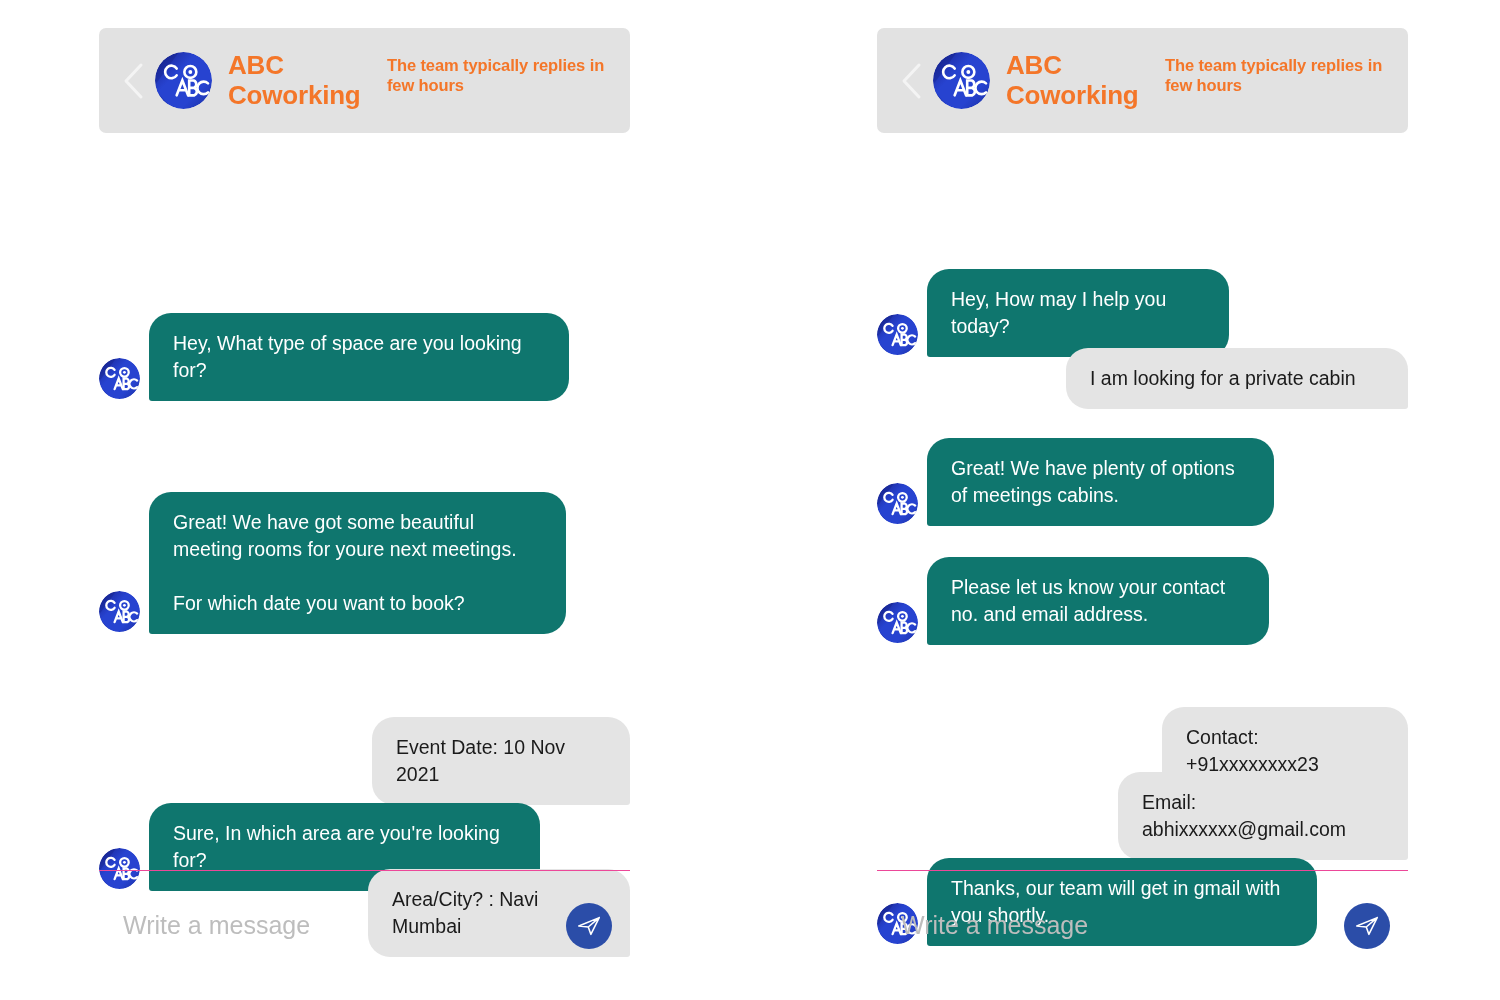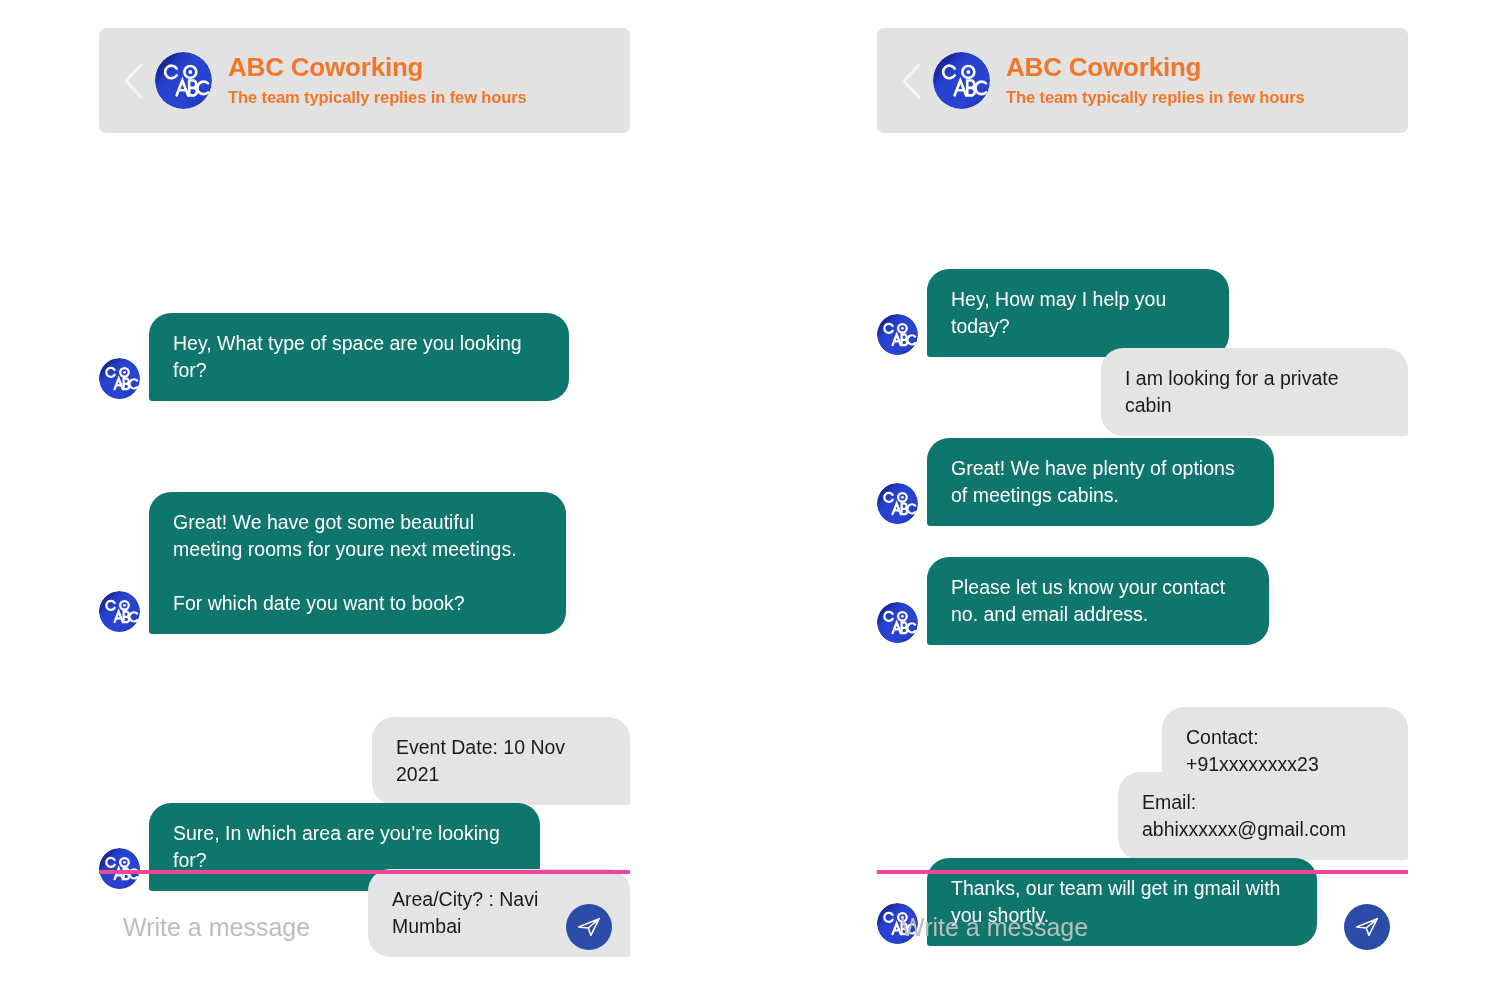--- a/index.html
+++ b/index.html
@@ -51,21 +51,21 @@
   }
   .back-chevron svg { display: block; }
 
   .header-avatar {
     flex: 0 0 auto;
     width: 57px;
     height: 57px;
     margin-right: 16px;
   }
 
-  .header-text { display: flex; flex-direction: column; justify-content: center; }
+  .header-text { display: flex; flex-direction: row; justify-content: center; }
 
   .header-title {
     font-size: 26px;
     font-weight: bold;
     color: #f47629;
     line-height: 1.15;
     letter-spacing: -0.2px;
   }
   .header-subtitle {
     font-size: 16.5px;
@@ -124,21 +124,21 @@
     padding: 17px 24px 17px 24px;
   }
 
   
   .composer {
     position: absolute;
     left: 0;
     bottom: 0;
     width: 531px;
     height: 110px;
-    border-top: 4px solid #ec4899;
+    border-top: 1px solid #ec4899;
     display: flex;
     align-items: center;
     padding: 0 18px 0 24px;
   }
 
   .composer-input {
     flex: 1 1 auto;
     border: none;
     outline: none;
     background: transparent;
@@ -406,21 +406,21 @@
               <path d="M60 50 h8 a7 7 0 0 1 0 13 h-8 z M60 63 h9 a7 7 0 0 1 0 13 h-9 z"></path>
               <path d="M93 55 a11 11 0 1 0 0 16"></path>
             </g>
             <circle cx="62" cy="35" r="3.4" fill="#ffffff"></circle>
           </svg>
         </div>
         <div class="bubble bot" style="width:302px">Hey, How may I help you today?</div>
       </div>
 
       <div class="msg-row user" style="top:215px">
-        <div class="bubble user" style="width:307px">I am looking for a private cabin</div>
+        <div class="bubble user" style="width:342px">I am looking for a private cabin</div>
       </div>
 
       <div class="msg-row bot" style="top:305px">
         <div class="msg-avatar">
           <svg class="avatar-logo" width="41" height="41" viewBox="0 0 100 100" aria-hidden="true">
             <defs>
               <linearGradient id="gR3" x1="0" y1="0" x2="1" y2="1">
                 <stop offset="0%" stop-color="#17208c"></stop>
                   <stop offset="38%" stop-color="#2743d0"></stop>
                 <stop offset="72%" stop-color="#2743d0"></stop>

